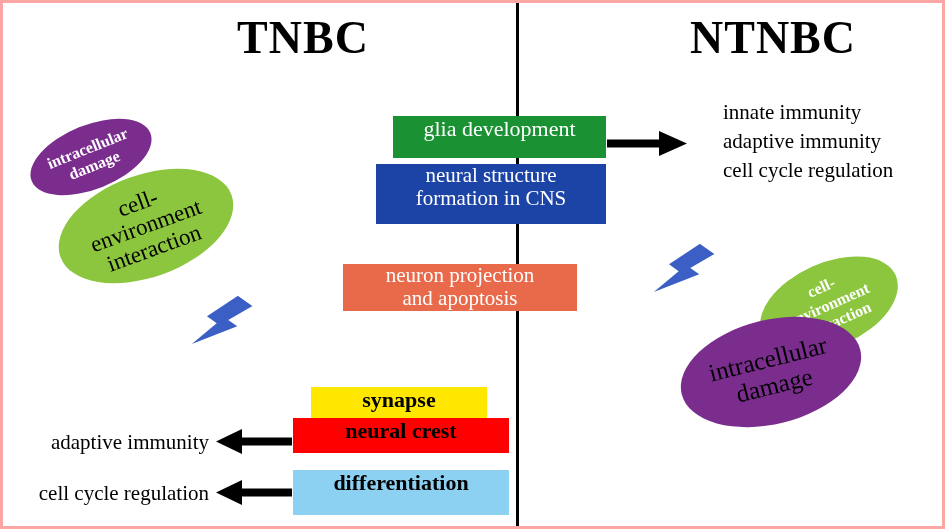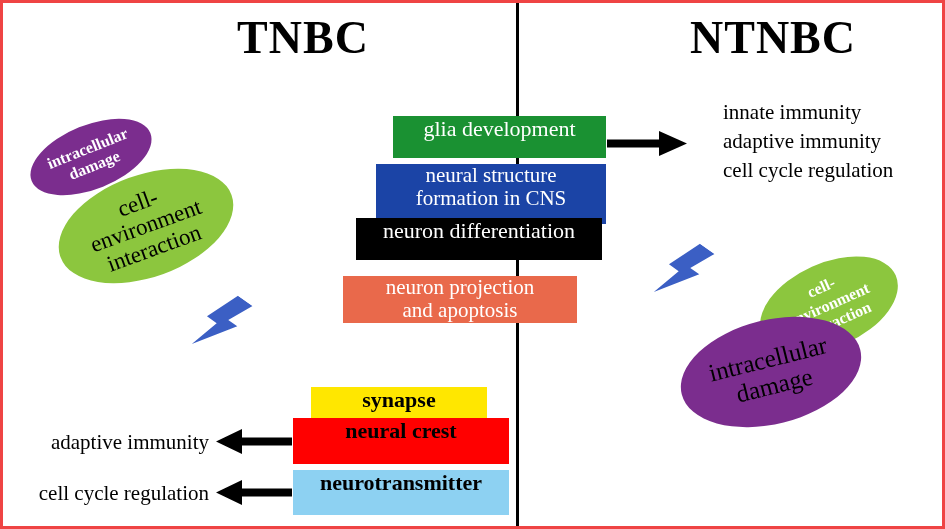--- a/index.html
+++ b/index.html
@@ -1,18 +1,18 @@
 <!DOCTYPE html>
 <html><head>
 <meta charset="utf-8">
 <style>
   html,body { margin:0; padding:0; background:#ffffff; }
   .canvas {
     position:relative; width:945px; height:529px; background:#ffffff;
-    border:3px solid #ef4444; box-sizing:border-box; overflow:hidden;
+    border:3px solid #fca5a5; box-sizing:border-box; overflow:hidden;
     font-family:"Liberation Serif", serif; color:#000;
   }
   .divider { position:absolute; left:513px; top:0; width:3px; height:100%; background:#000; z-index:1; }
   .title { position:absolute; top:8px; font-size:46px; font-weight:bold; letter-spacing:1px; text-align:center; z-index:0; }
   .title-left  { left:90px;  width:420px; }
   .title-right { left:560px; width:420px; }
 
   .bar {
     position:absolute; z-index:2; display:flex; flex-direction:column;
     align-items:center; justify-content:flex-start; text-align:center;
@@ -48,40 +48,37 @@
 
   <div class="bar" style="left: 390px; top: 113px; width: 213px; height: 42px; background-color: rgb(26, 145, 50); color: rgb(255, 255, 255);">
     <span class="bar-line">glia development</span>
   </div>
 
   <div class="bar two-line" style="left: 373px; top: 161px; width: 230px; height: 60px; background-color: rgb(27, 68, 166); color: rgb(255, 255, 255);">
     <span class="bar-line">neural structure</span>
     <span class="bar-line">formation in CNS</span>
   </div>
 
-  <div class="bar" style="left: 353px; top: 215px; width: 246px; height: 42px; background-color: rgb(0, 0, 0); color: rgb(255, 255, 255);">
-    <span class="bar-line">neuron differentiation</span>
-  </div>
 
-  <div class="bar two-line" style="left: 340px; top: 261px; width: 234px; height: 47px; background-color: rgb(233, 105, 75); color: rgb(255, 255, 255); margin-top: 12px;">
+  <div class="bar two-line" style="left: 340px; top: 261px; width: 234px; height: 47px; background-color: rgb(233, 105, 75); color: rgb(255, 255, 255);">
     <span class="bar-line">neuron projection</span>
     <span class="bar-line">and apoptosis</span>
   </div>
 
 
   <div class="bar bar-bold" style="left: 308px; top: 384px; width: 176px; height: 41px; background-color: rgb(255, 231, 0); color: rgb(0, 0, 0);">
     <span class="bar-line">synapse</span>
   </div>
 
-  <div class="bar bar-bold" style="left: 290px; top: 415px; width: 216px; height: 46px; background-color: rgb(255, 0, 0); color: rgb(0, 0, 0);">
+  <div class="bar bar-bold" style="left: 290px; top: 415px; width: 216px; height: 35px; background-color: rgb(255, 0, 0); color: rgb(0, 0, 0);">
     <span class="bar-line">neural crest</span>
   </div>
 
   <div class="bar bar-bold" style="left: 290px; top: 467px; width: 216px; height: 45px; background-color: rgb(141, 209, 242); color: rgb(0, 0, 0);">
-    <span class="bar-line">neurotransmitter</span>
+    <span class="bar-line">differentiation</span>
   </div>
 
   <svg class="arrow-icon" style="left: 604px; top: 128px; color: rgb(0, 0, 0);" width="80" height="25" viewBox="0 0 80 25">
     <polygon fill="currentColor" points="0,8.5 52,8.5 52,0 80,12.5 52,25 52,16.5 0,16.5"></polygon>
   </svg>
 
   <svg class="arrow-icon" style="left: 213px; top: 426px; color: rgb(0, 0, 0);" width="76" height="25" viewBox="0 0 76 25">
     <polygon fill="currentColor" points="76,8.5 26,8.5 26,0 0,12.5 26,25 26,16.5 76,16.5"></polygon>
   </svg>
 

